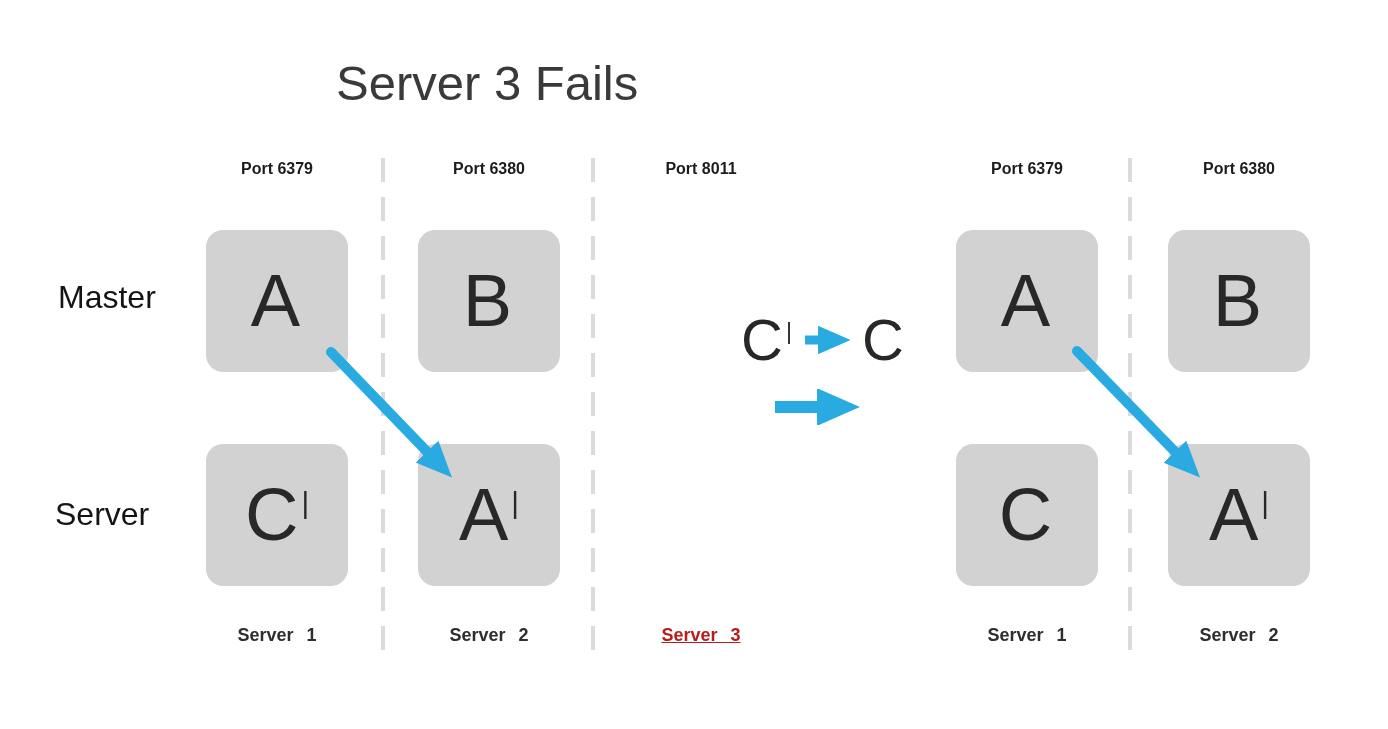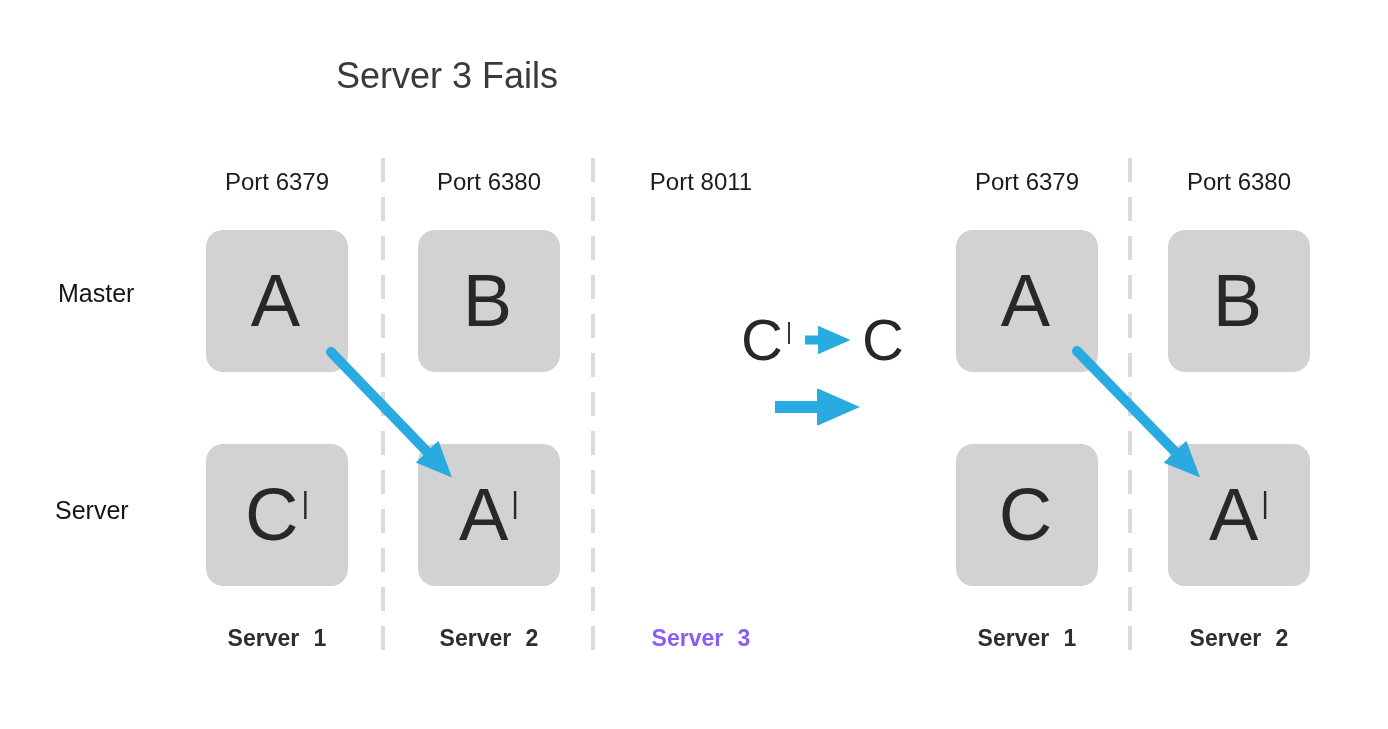--- a/index.html
+++ b/index.html
@@ -9,28 +9,28 @@
     width: 1388px;
     height: 729px;
     background: #ffffff;
     overflow: hidden;
     font-family: "Liberation Sans", "DejaVu Sans", sans-serif;
   }
   .title {
     position: absolute;
     left: 336px;
     top: 55px;
-    font-size: 36px;
+    font-size: 49px;
     font-weight: 400;
     color: #3a3a3a;
     white-space: nowrap;
   }
   .row-label {
     position: absolute;
-    font-size: 25px;
+    font-size: 32px;
     font-weight: 500;
     color: #141414;
     white-space: nowrap;
   }
   .row-label.master { left: 58px; top: 279px; }
   .row-label.replica { left: 55px; top: 496px; }
 
   .col {
     position: absolute;
     top: 160px;
@@ -41,25 +41,24 @@
   .col.c1 { left: 206px; }
   .col.c2 { left: 418px; }
   .col.c3 { left: 630px; }
   .col.c4 { left: 956px; }
   .col.c5 { left: 1168px; }
 
   .port-label {
     position: absolute;
     top: 0;
     width: 100%;
-    font-size: 24px;
-    font-weight: 400;
+    font-size: 16px;
+    font-weight: 700;
     color: #1c1c1c;
     white-space: nowrap;
-    margin-top: 8px;
   }
   .box {
     position: absolute;
     left: 0;
     width: 142px;
     height: 142px;
     background: #d2d2d2;
     border-radius: 17px;
     display: flex;
     align-items: center;
@@ -75,27 +74,27 @@
   }
   .prime {
     font-size: 0.4em;
     vertical-align: 0.92em;
     margin-left: 3px;
   }
   .server-label {
     position: absolute;
     top: 465px;
     width: 100%;
-    font-size: 23px;
+    font-size: 18px;
     font-weight: 700;
     color: #2e2e2e;
     word-spacing: 8px;
     white-space: nowrap;
   }
-  .server-label.faded { color: #8b5cf6; }
+  .server-label.faded { color: #b91c1c; text-decoration: underline; }
 
   .transition {
     position: absolute;
     left: 741px;
     top: 311px;
     display: flex;
     align-items: center;
     gap: 9px;
   }
   .trans-letter {

